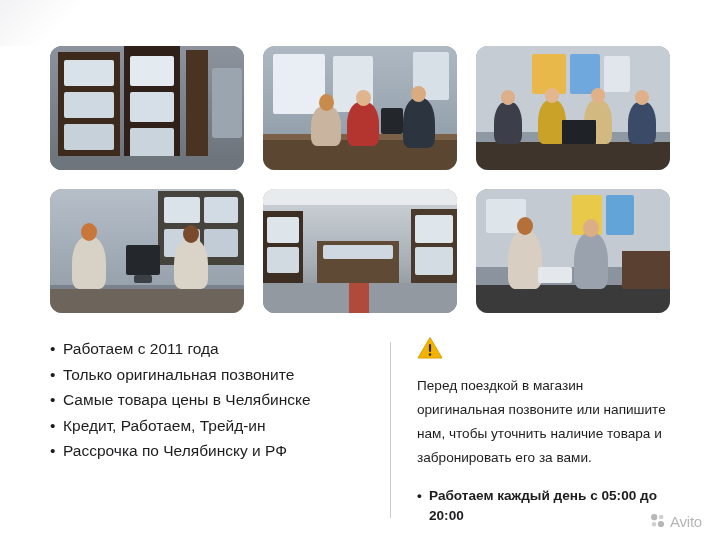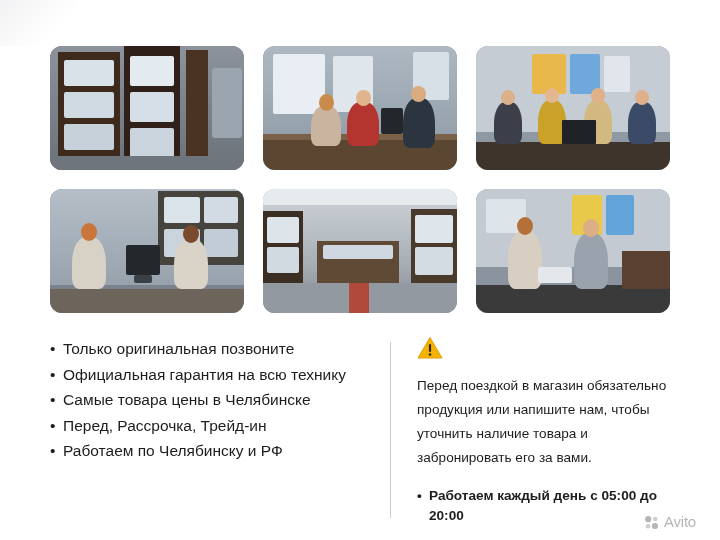--- a/index.html
+++ b/index.html
@@ -134,24 +134,24 @@
     content: "•";
     position: absolute;
     left: 0;
     top: 0;
     font-weight: bold;
   }
 
   
   .watermark {
     position: absolute;
-    right: 24px;
+    right: 18px;
     bottom: 10px;
     display: flex;
-    align-items: flex-end;
+    align-items: flex-start;
     gap: 5px;
     opacity: 0.72;
   }
   .wm-logo {
     width: 15px;
     height: 15px;
     position: relative;
   }
   .wm-text {
     font-size: 15px;
@@ -274,39 +274,39 @@
       <div class="case" style="left:146px;top:62px;width:48px;height:38px;background:#5a4030;"></div>
       <div class="blob" style="left:62px;top:78px;width:34px;height:16px;background:#e4e8ec;border-radius:2px;"></div>
     </div>
 
   </div>
 
   <div class="content">
 
     <div class="left-col">
       <ul class="bullet-list">
+        <li>Работаем с 2011 года</li>
         <li>Только оригинальная позвоните</li>
-        <li>Официальная гарантия на всю технику</li>
         <li>Самые товара цены в Челябинске</li>
-        <li>Перед, Рассрочка, Трейд-ин</li>
-        <li>Работаем по Челябинску и РФ</li>
+        <li>Кредит, Работаем, Трейд-ин</li>
+        <li>Рассрочка по Челябинску и РФ</li>
       </ul>
     </div>
 
     <div class="divider"></div>
 
     <div class="right-col">
       <div class="warn-icon">
         <svg width="26" height="24" viewBox="0 0 26 24" xmlns="http://www.w3.org/2000/svg">
           <path d="M13 1.5 L25 22 L1 22 Z" fill="#F5B301" stroke="#E09E00" stroke-width="1" stroke-linejoin="round"></path>
           <rect x="11.9" y="8" width="2.2" height="8" rx="1.1" fill="#2b2b2b"></rect>
           <circle cx="13" cy="18.6" r="1.3" fill="#2b2b2b"></circle>
         </svg>
       </div>
-      <p class="note">Перед поездкой в магазин обязательно продукция или напишите нам, чтобы уточнить наличие товара и забронировать его за вами.</p>
+      <p class="note">Перед поездкой в магазин оригинальная позвоните или напишите нам, чтобы уточнить наличие товара и забронировать его за вами.</p>
       <p class="note-bullet">Работаем каждый день с 05:00 до 20:00</p>
     </div>
 
   </div>
 
   <div class="watermark">
     <span class="wm-logo">
       <svg width="15" height="15" viewBox="0 0 15 15" xmlns="http://www.w3.org/2000/svg">
         <circle cx="4.2" cy="4.2" r="3.1" fill="#9a9a9a"></circle>
         <circle cx="11.2" cy="4.0" r="2.3" fill="#bdbdbd"></circle>

